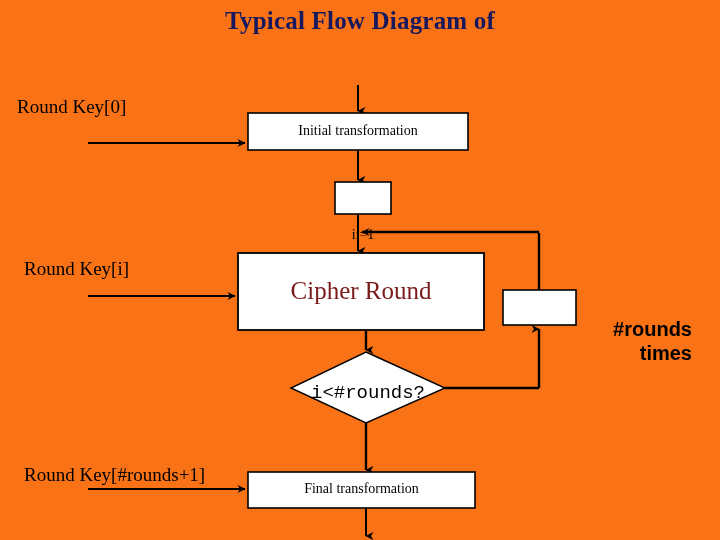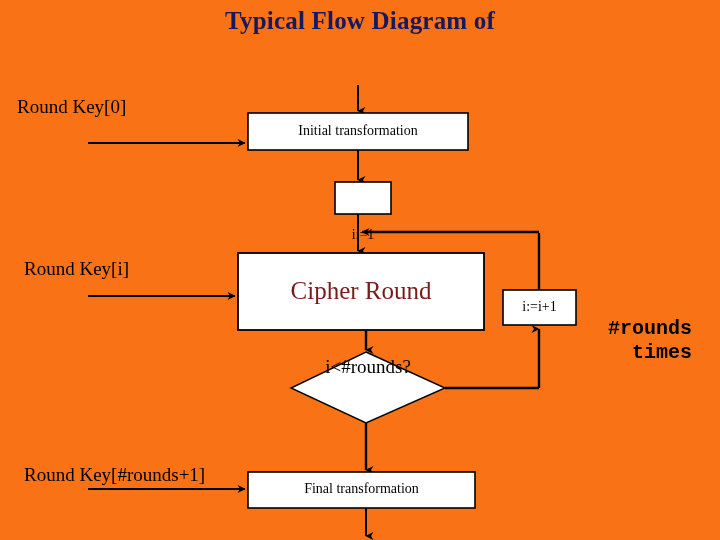--- a/index.html
+++ b/index.html
@@ -57,21 +57,21 @@
     color: #7a1b1b;
     font-family: "Liberation Serif", "DejaVu Serif", serif;
     font-size: 25px;
     line-height: 28px;
     white-space: nowrap;
     text-align: center;
   }
   .rounds-times {
     position: absolute;
     color: #000000;
-    font-family: Liberation Mono, monospace;
+    font-family: Liberation Sans, sans-serif;
     font-weight: bold;
     font-size: 20px;
     line-height: 24px;
     text-align: right;
     white-space: nowrap;
   }
   .diamond-text {
     position: absolute;
     color: #000000;
     font-family: "Liberation Serif", "DejaVu Serif", serif;
@@ -151,23 +151,22 @@
   <div class="lbl" style="left:24px; top:258px;">Round Key[i]</div>
 
   <div class="lbl" style="left:24px; top:438px;margin-top:26px;">Round Key[#rounds+1]</div>
 
   <div class="boxtext" style="left:248px; top:120px; width:220px;">Initial transformation</div>
 
   <div class="boxtext" style="left:335px; top:187px; width:56px;margin-top:37px;">i:=1</div>
 
   <div class="cipher-text" style="left:238px; top:277px; width:246px;">Cipher Round</div>
 
-  <div class="boxtext" style="left:503px; top:296px; width:73px;">i:=i+1</div>
 
-  <div class="diamond-text" style="left:291px; top:356px; width:154px;">i&lt;#rounds?</div>
+  <div class="diamond-text" style="left:291px; top:382px; width:154px;font-family:Liberation Mono, monospace;">i&lt;#rounds?</div>
 
   <div class="boxtext" style="left:248px; top:478px; width:227px;">Final transformation</div>
 
   <div class="rounds-times" style="left:560px; top:317px; width:132px;">
     <div>#rounds</div>
     <div>times</div>
   </div>
 
 </div>
 

